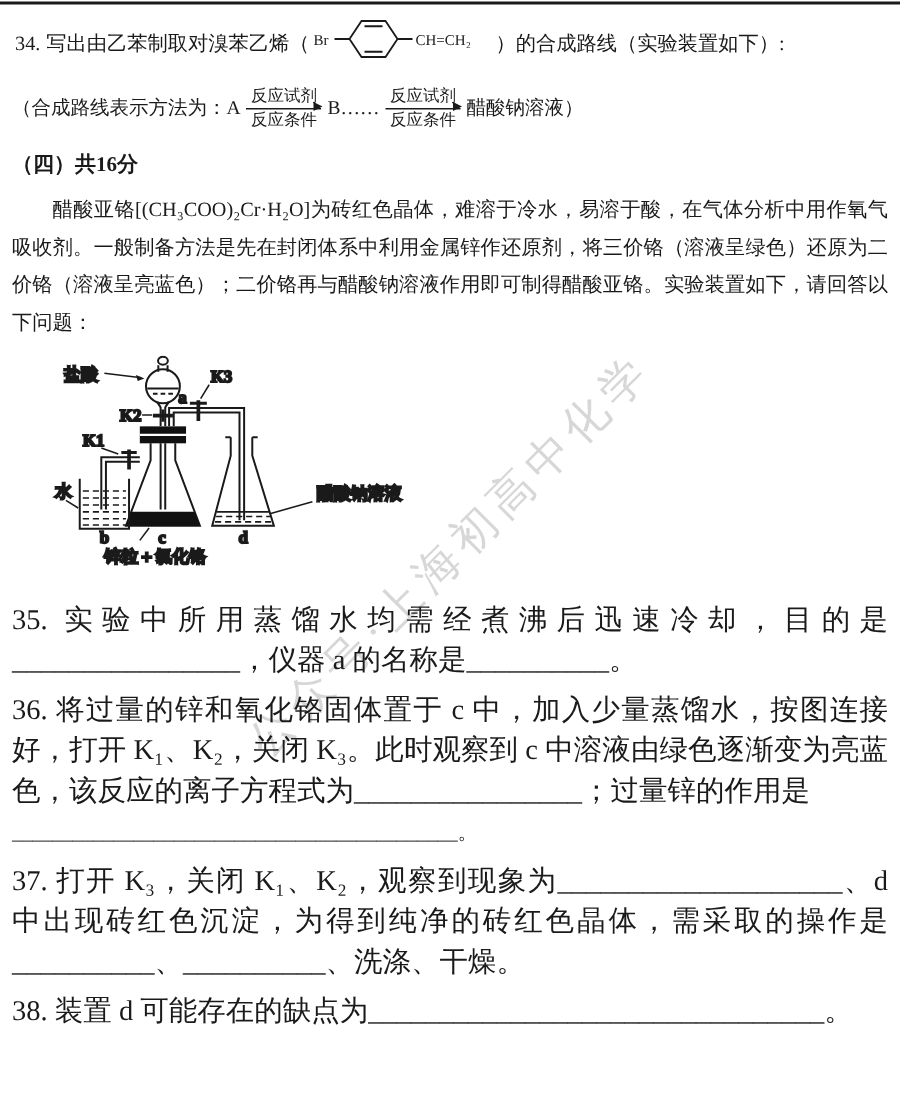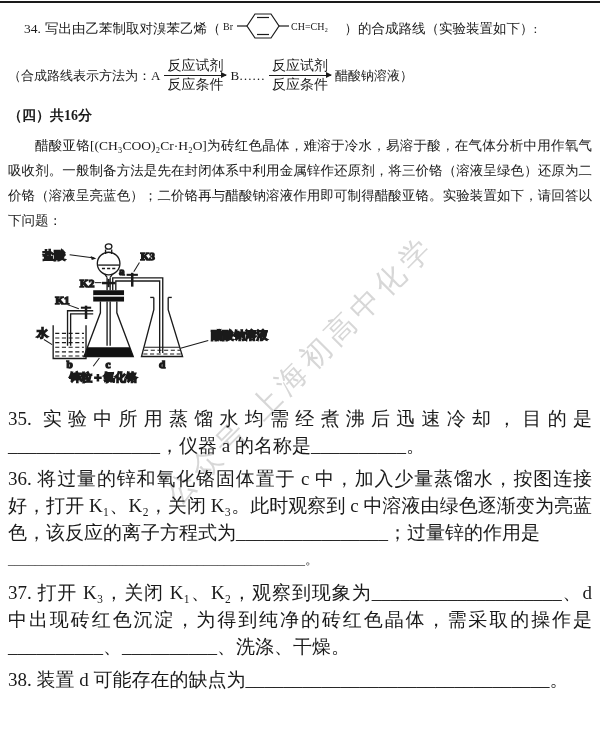--- a/index.html
+++ b/index.html
@@ -2,27 +2,27 @@
 <html><head>
 <meta charset="utf-8">
 <style>
   html,body{margin:0;padding:0;}
   body{
     width:600px;height:731px;background:#ffffff;position:relative;overflow:hidden;
     font-family:"Liberation Serif","DejaVu Serif",serif;color:#1a1a1a;
   }
   .page{position:relative;z-index:1;padding:0 8px;}
   .toprule{position:absolute;left:0;top:1px;width:600px;height:2px;background:#1a1a1a;}
-  .q-line{font-size:13.5px;line-height:1.5;margin:12px 0 0 16px;}
+  .q-line{font-size:13.5px;line-height:1.5;margin:12px 0 0 2px;}
   .q34-row{display:flex;align-items:center;flex-wrap:nowrap;margin-top:10px;}
   .q34-row .num{margin-right:4px;}
   .benzene-group{display:inline-block;vertical-align:middle;margin:0 1px;}
   .method-row{display:flex;align-items:center;font-size:13px;margin:10px 0 0 0;}
   .rxn-arrow{display:inline-flex;flex-direction:column;align-items:center;margin:0 4px;vertical-align:middle;}
-  .rxn-arrow .top,.rxn-arrow .bot{font-size:14px;line-height:1.15;padding:0 3px;}
+  .rxn-arrow .top,.rxn-arrow .bot{font-size:11px;line-height:1.15;padding:0 3px;}
   .rxn-arrow .shaft{position:relative;height:1px;background:#1a1a1a;align-self:stretch;margin:1px 0;}
   .rxn-arrow .shaft::after{content:"";position:absolute;right:-1px;top:-3.5px;width:0;height:0;
     border-left:6px solid #1a1a1a;border-top:3.5px solid transparent;border-bottom:3.5px solid transparent;}
   .section-title{font-size:14px;font-weight:bold;margin:14px 0 0 0;}
   .intro{font-size:13.5px;line-height:25px;text-align:justify;text-indent:2em;margin:8px 0 10px 0;}
   .diagram-wrap{margin:8px 0 2px 26px;}
   .question{font-size:19px;line-height:27px;text-align:justify;margin:6px 0 0 0;}
   .blank-line{font-size:13.5px;line-height:27px;margin:0;}
   .watermark{
     position:absolute;left:70px;top:220px;width:460px;height:300px;z-index:0;

